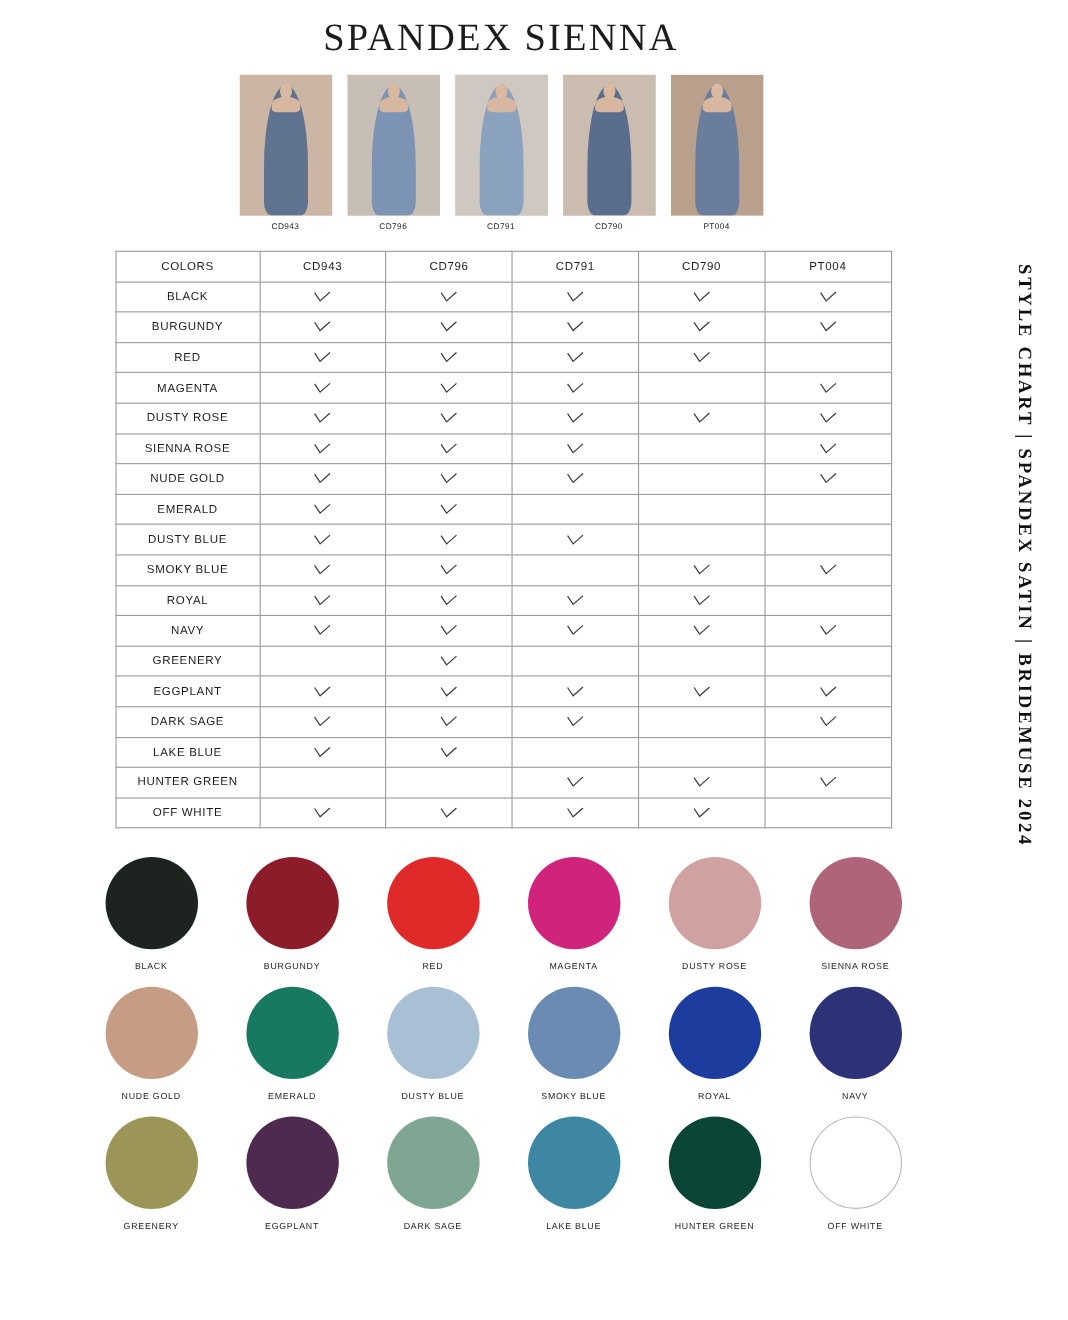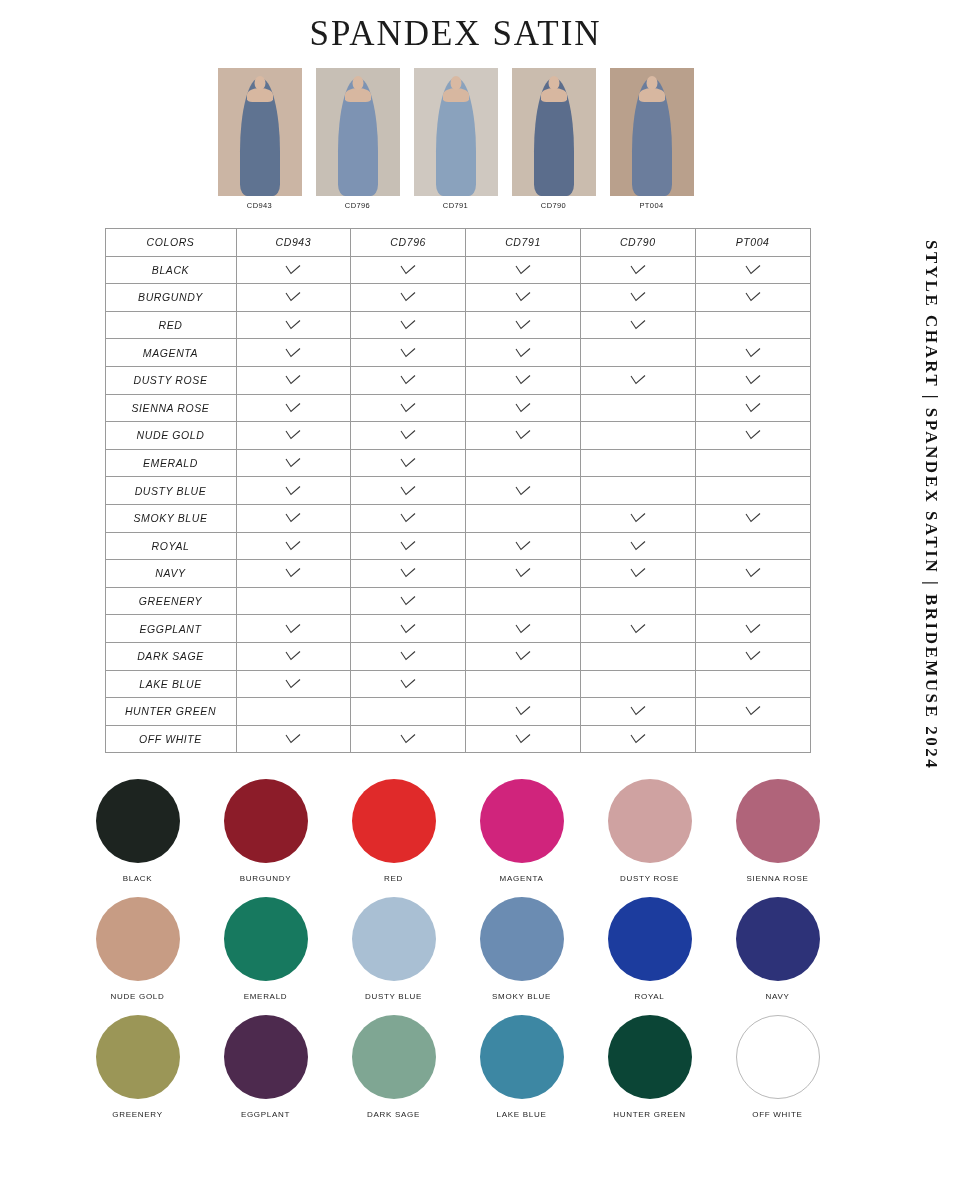--- a/index.html
+++ b/index.html
@@ -81,21 +81,20 @@
     margin-top: 5px;
   }
 
   
   .table-wrap {
     margin: 18px auto 16px auto;
     width: 706px;
     padding-right: 0;
     position: relative;
     left: -28px;
-    font-style: italic;
   }
   table.style-chart {
     border-collapse: collapse;
     width: 100%;
     table-layout: fixed;
   }
   table.style-chart th,
   table.style-chart td {
     border: 1px solid #9a9a9a;
     height: 27.6px;
@@ -151,21 +150,21 @@
     font-size: 17px;
     letter-spacing: 2.5px;
     font-weight: 700;
     color: #111;
     white-space: nowrap;
   }
 </style>
 </head>
 <body>
 
-<h1 class="page-title">SPANDEX SATIN</h1>
+<h1 class="page-title">SPANDEX SIENNA</h1>
 
 <div class="dress-strip" id="dress-strip">
     <div class="dress-item">
       <div class="dress-photo">
         <div class="bg" style="background:#cbb5a4"></div>
         <div class="figure" style="background:#5f7391"></div>
         <div class="shoulders"></div>
         <div class="head"></div>
       </div>
       <div class="dress-caption">CD943</div>

